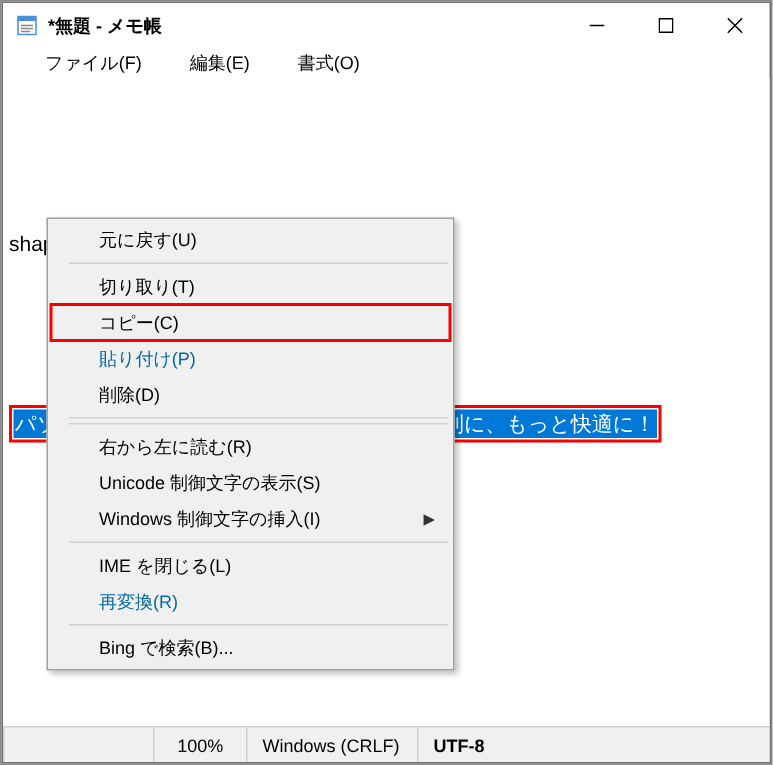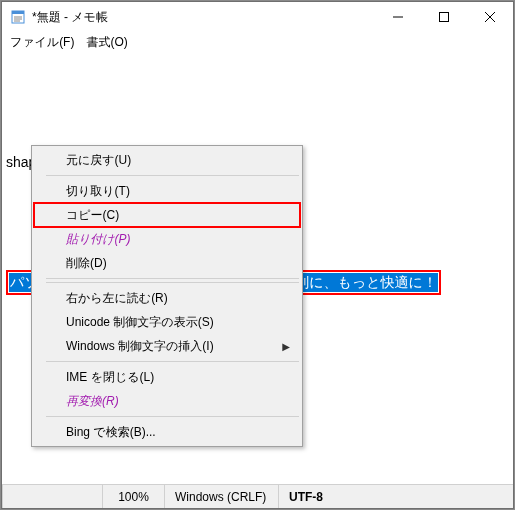--- a/index.html
+++ b/index.html
@@ -1,33 +1,33 @@
 <!DOCTYPE html>
 <html><head>
 <meta charset="utf-8">
 <style>
   * { box-sizing: border-box; margin: 0; padding: 0; font-family: "Yu Gothic UI", "Meiryo", sans-serif; }
   body { background: #8a8a8a; width: 515px; height: 510px; overflow: hidden; }
   .window { position: absolute; top: 1px; left: 1px; width: 513px; height: 508px; background: #fff; border: 1px solid #6f6f6f; display: flex; flex-direction: column; }
-  .titlebar { height: 30px; display: flex; align-items: center; padding-left: 8px; font-size: 12px; color: #000; }
+  .titlebar { height: 30px; display: flex; align-items: center; padding-left: 8px; font-size: 12px; color: #000; font-weight: bold; }
   .title-icon { width: 16px; height: 16px; margin-right: 6px; display: flex; align-items: center; justify-content: center; }
   .title-text { flex: 1; }
   .win-controls { display: flex; height: 100%; }
   .win-btn { width: 46px; height: 30px; display: flex; align-items: center; justify-content: center; color: #000; }
   .menubar { height: 20px; display: flex; align-items: center; padding: 0 2px; font-size: 12px; }
-  .menu-item { padding: 2px 6px; }
+  .menu-item { padding: 2px 6px; margin-left: 20px; }
   .text-area { flex: 1; position: relative; background: #fff; border-top: 0; overflow: hidden; }
   .text-content { padding: 4px; font-family: "MS Gothic","Consolas",monospace; font-size: 14px; white-space: pre; line-height: 1.4; }
   .ln { display: block; }
   .sel-wrap { display:inline-block; border: 2px solid #ff0000; padding: 1px; line-height: 0; }
   .selected { background: #0078d7; color: #fff; line-height: 1.3; display:inline-block; padding: 0 1px; }
   .blank-line { height: 19px; }
   .context-menu { position: absolute; top: 69px; left: 29px; width: 272px; background: #f0f0f0; border: 1px solid #a0a0a0; box-shadow: 2px 2px 4px rgba(0,0,0,0.25); padding: 2px; font-size: 12px; margin-top: 24px; }
   .ctx-item { height: 24px; display: flex; align-items: center; padding: 0 32px 0 32px; position: relative; color: #000; }
-  .ctx-item.disabled { color: #a21caf; font-style: italic; }
+  .ctx-item.disabled { color: #0369a1; }
   .ctx-item.highlight { outline: 2px solid #ff0000; outline-offset: -1px; }
   .ctx-sep { height: 1px; background: #d0d0d0; margin: 3px 1px 3px 12px; }
   .ctx-caret { position: absolute; right: 10px; font-size: 10px; color: #333; }
   .statusbar { height: 24px; border-top: 1px solid #d0d0d0; display: flex; align-items: center; font-size: 12px; background: #f0f0f0; }
   .status-cell { border-left: 1px solid #d0d0d0; height: 100%; display: flex; align-items: center; padding: 0 10px; }
   .sc-spacer { flex: 0 0 100px; }
   .sc-a { flex: 0 0 120px; border-left:none; justify-content:center;}
   .sc-b { flex: 0 0 62px; justify-content:center;}
   .sc-c { flex: 0 0 114px; }
   .sc-d { flex: 1; font-weight: bold; }
@@ -62,20 +62,21 @@
           <svg width="10" height="10">
             <line x1="0" y1="0" x2="10" y2="10" stroke="#000"></line>
             <line x1="10" y1="0" x2="0" y2="10" stroke="#000"></line>
           </svg>
         </div>
     </div>
   </div>
 
   <div class="menubar">
     <div class="menu-item">ファイル(F)</div>
+    <div class="menu-item">編集(E)</div>
     <div class="menu-item">書式(O)</div>
   </div>
 
   <div class="text-area">
     <div class="text-content">
       <span class="ln blank-line"></span>
       <span class="ln">shaping tomorrow with you</span>
       <span class="ln blank-line"></span>
       <span class="ln"><span class="sel-wrap"><span class="selected">パソコンライフを、もっと楽しく、もっと便利に、もっと快適に！</span></span></span>
     </div>

